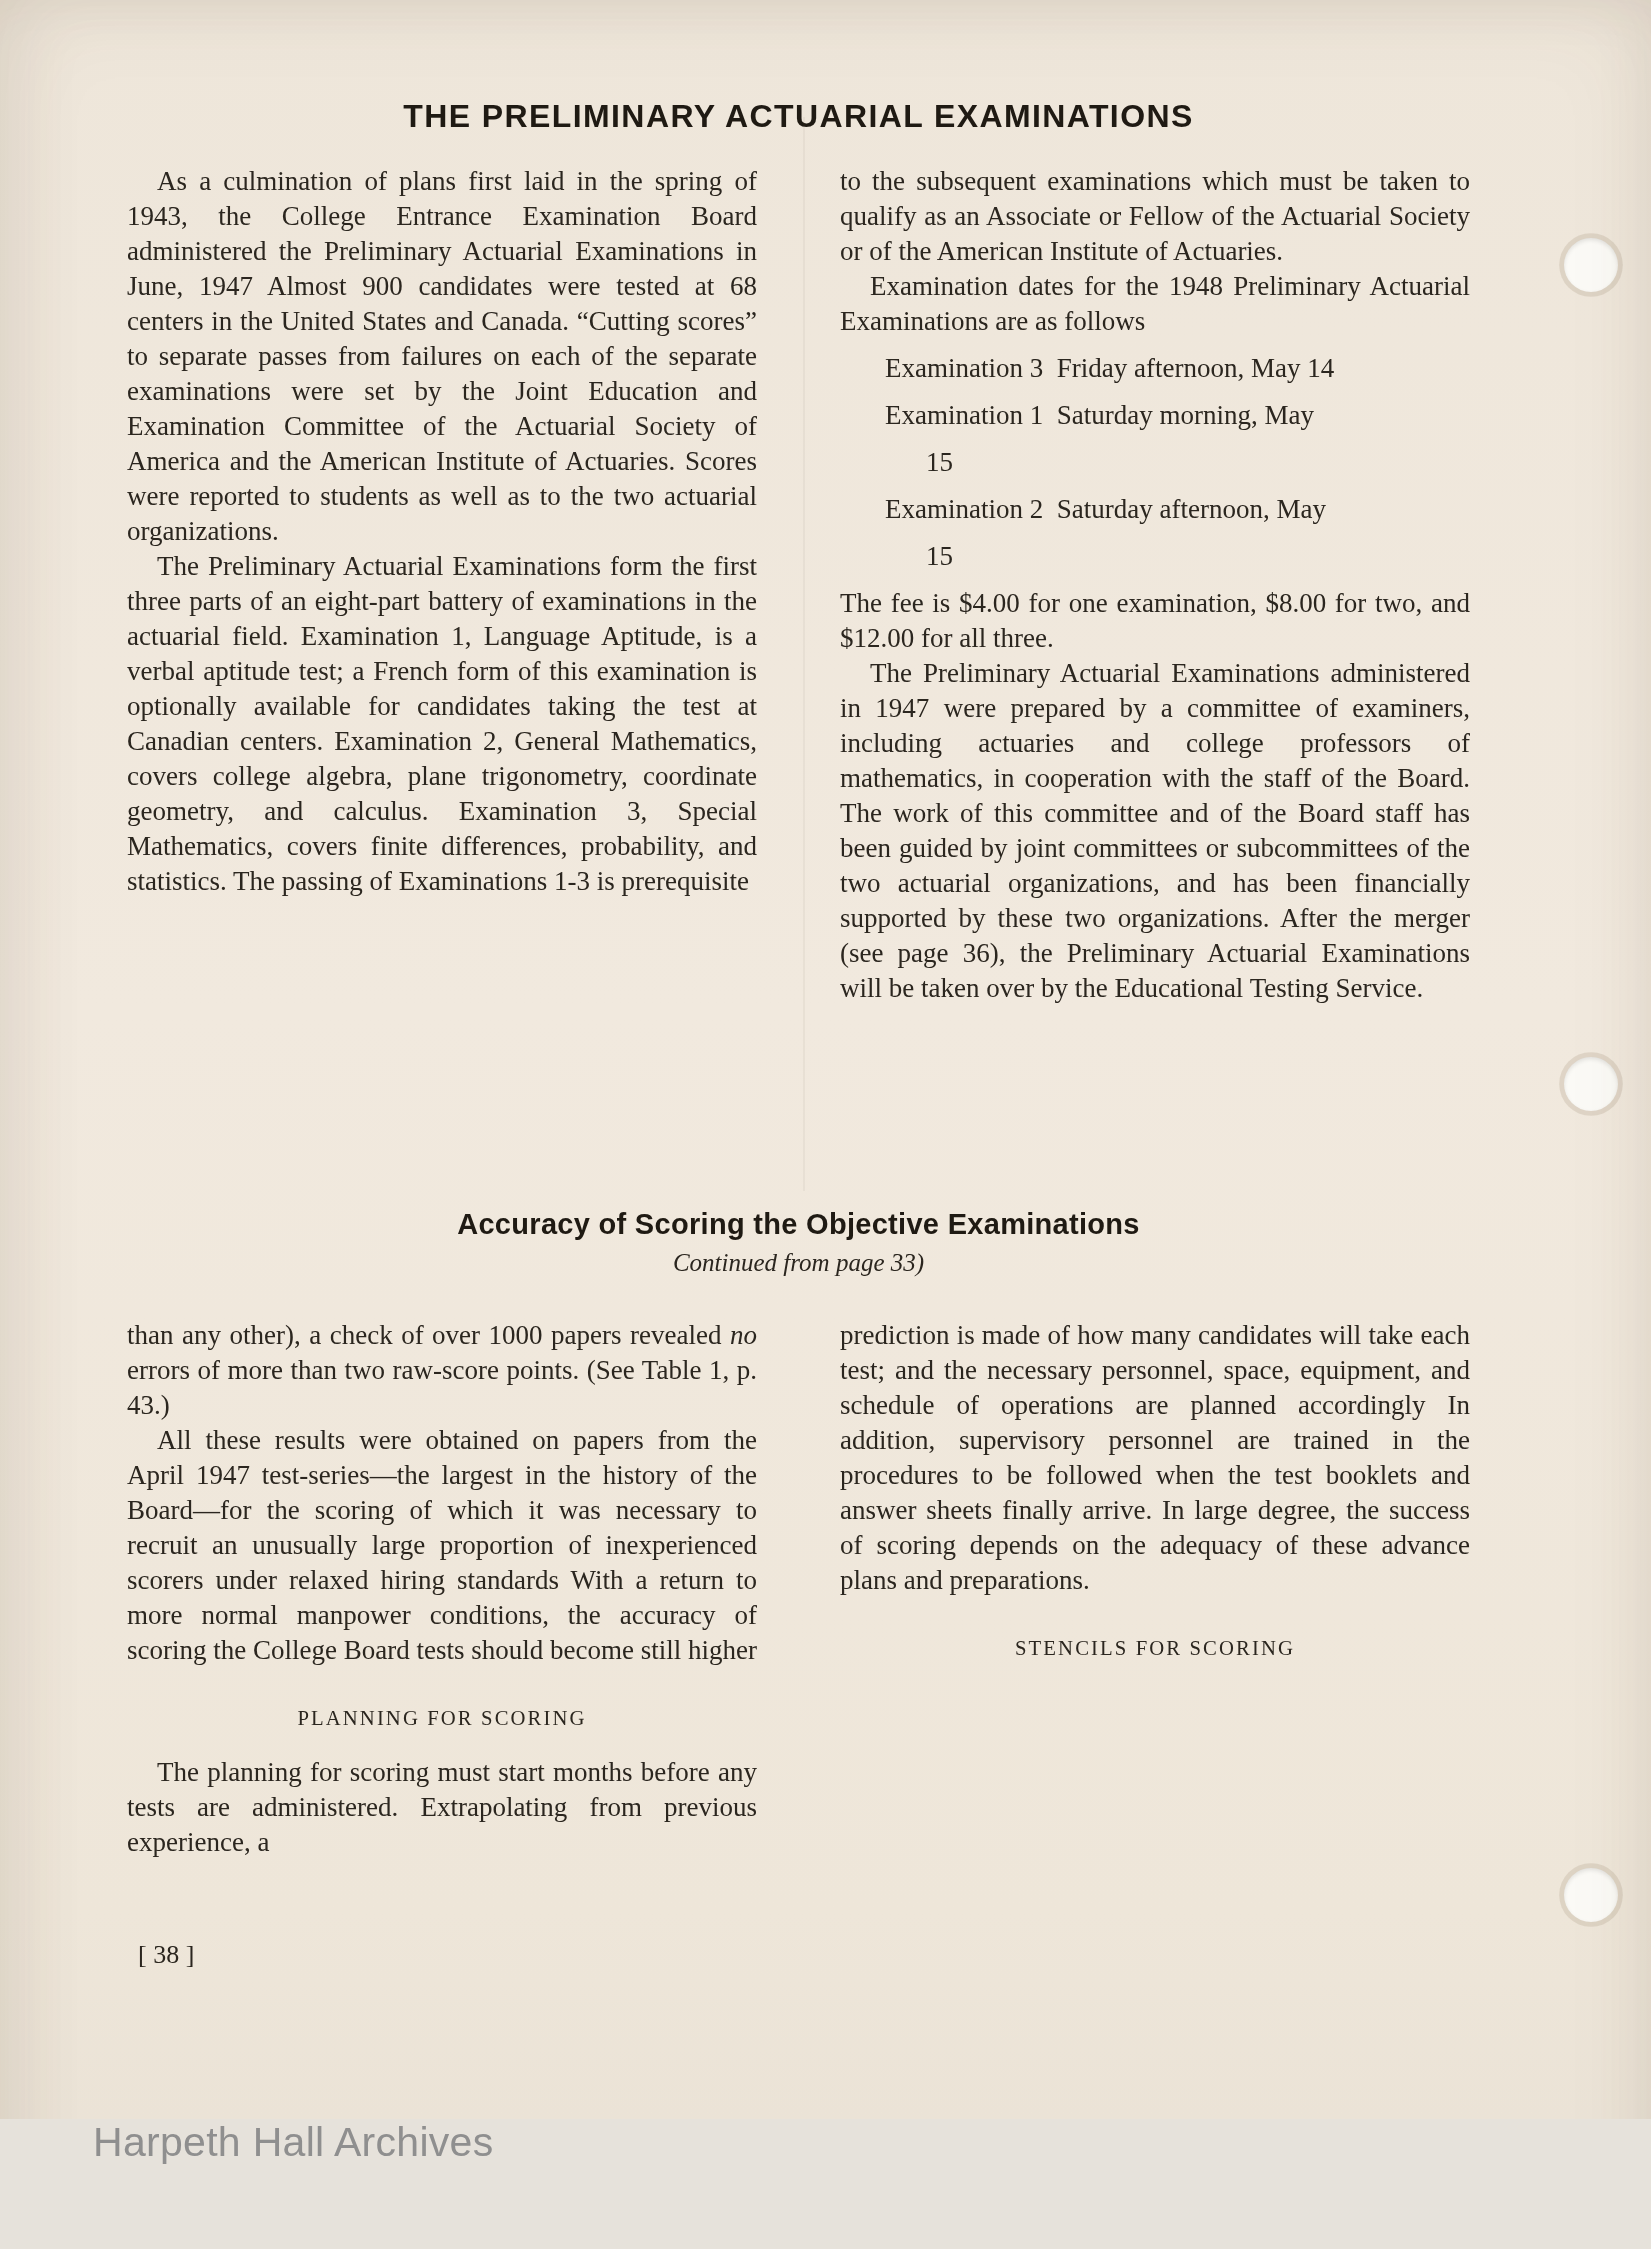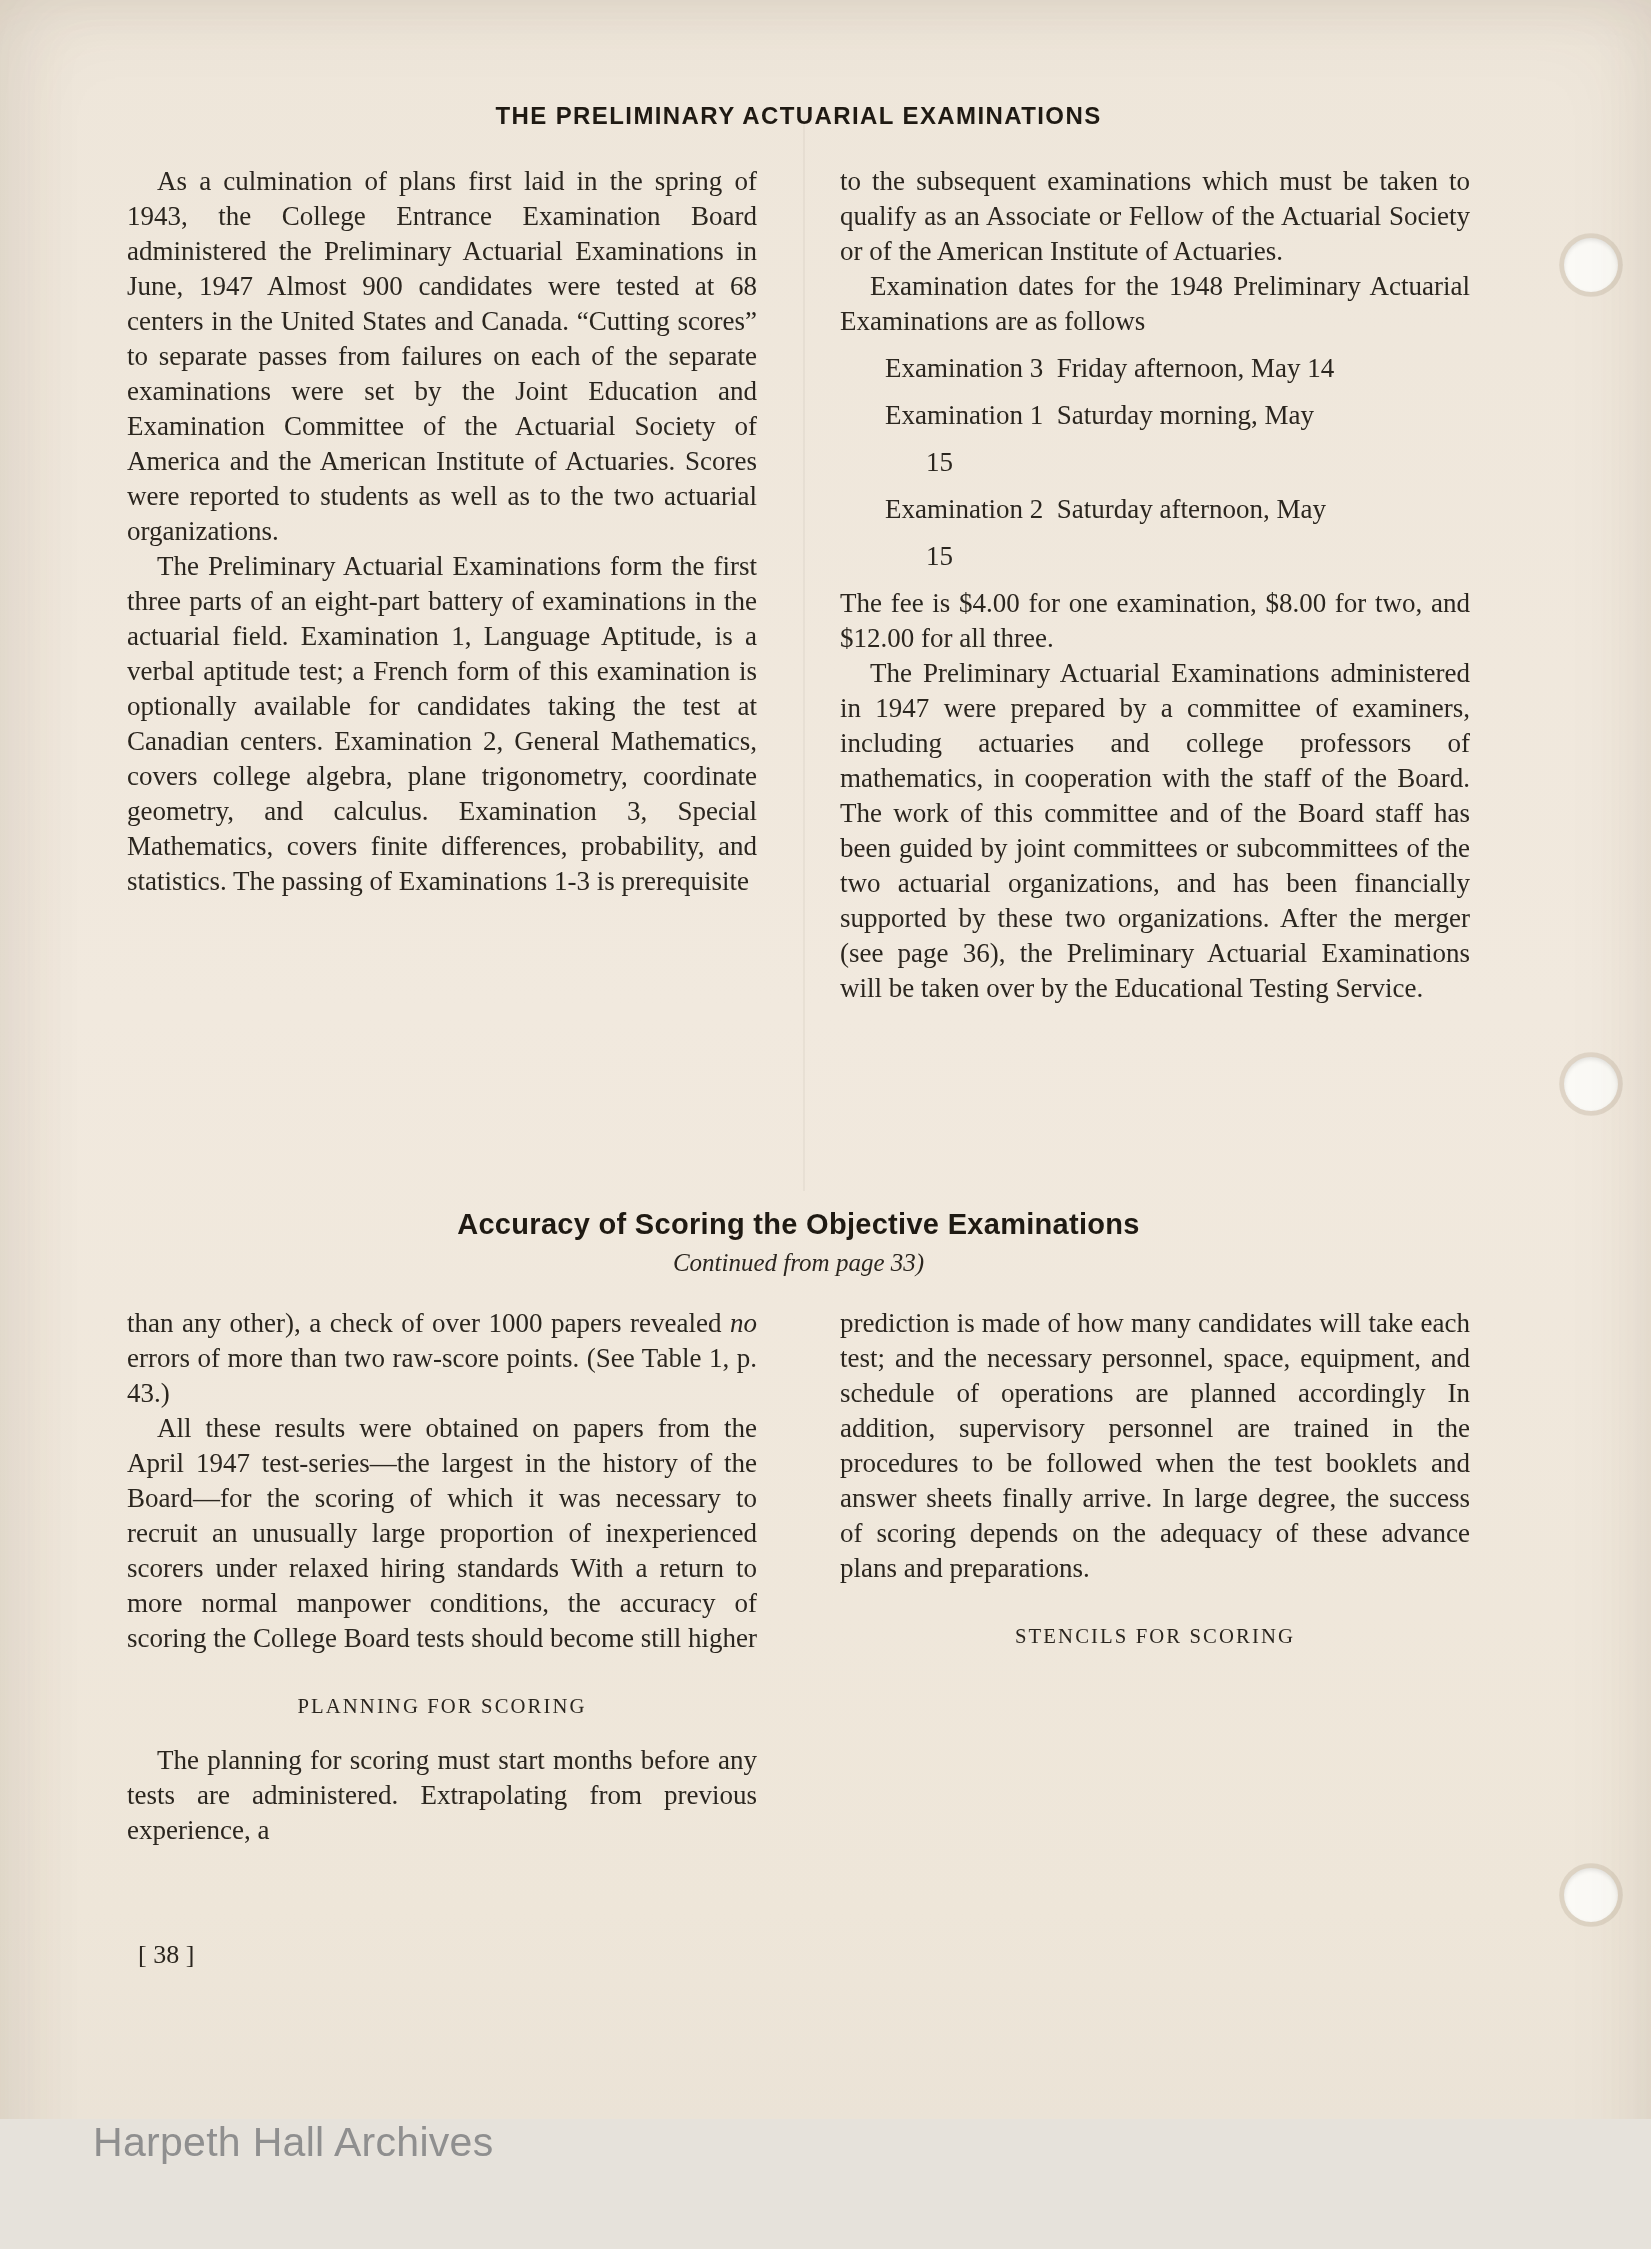--- a/index.html
+++ b/index.html
@@ -39,21 +39,21 @@
     position: absolute;
     left: 127px;
     top: 96px;
     width: 1343px;
   }
   h1.main-title {
     margin: 0 0 27.5px 0;
     text-align: center;
     font-family: "Liberation Sans", sans-serif;
     font-weight: 700;
-    font-size: 24px;
+    font-size: 32px;
     line-height: 40px;
     letter-spacing: 1.4px;
     color: #1f1a13;
   }
   .columns {
     display: flex;
     gap: 83px;
   }
   .columns.a1 { height: 991px; }
   .col { width: 630px; }
@@ -82,21 +82,21 @@
     letter-spacing: 0.3px;
     color: #1f1a13;
   }
   .a2-subtitle {
     margin: 5.5px 0 0 0;
     text-align: center;
     font-style: italic;
     font-size: 25px;
     line-height: 32px;
   }
-  .columns.a2 { margin-top: 27px; }
+  .columns.a2 { margin-top: 39px; }
   .subhead {
     margin: 39px 0 25px 0;
     text-align: center;
     font-size: 20.7px;
     letter-spacing: 2.1px;
     color: #2b261f;
   }
   .page-number {
     position: absolute;
     left: 138px;

